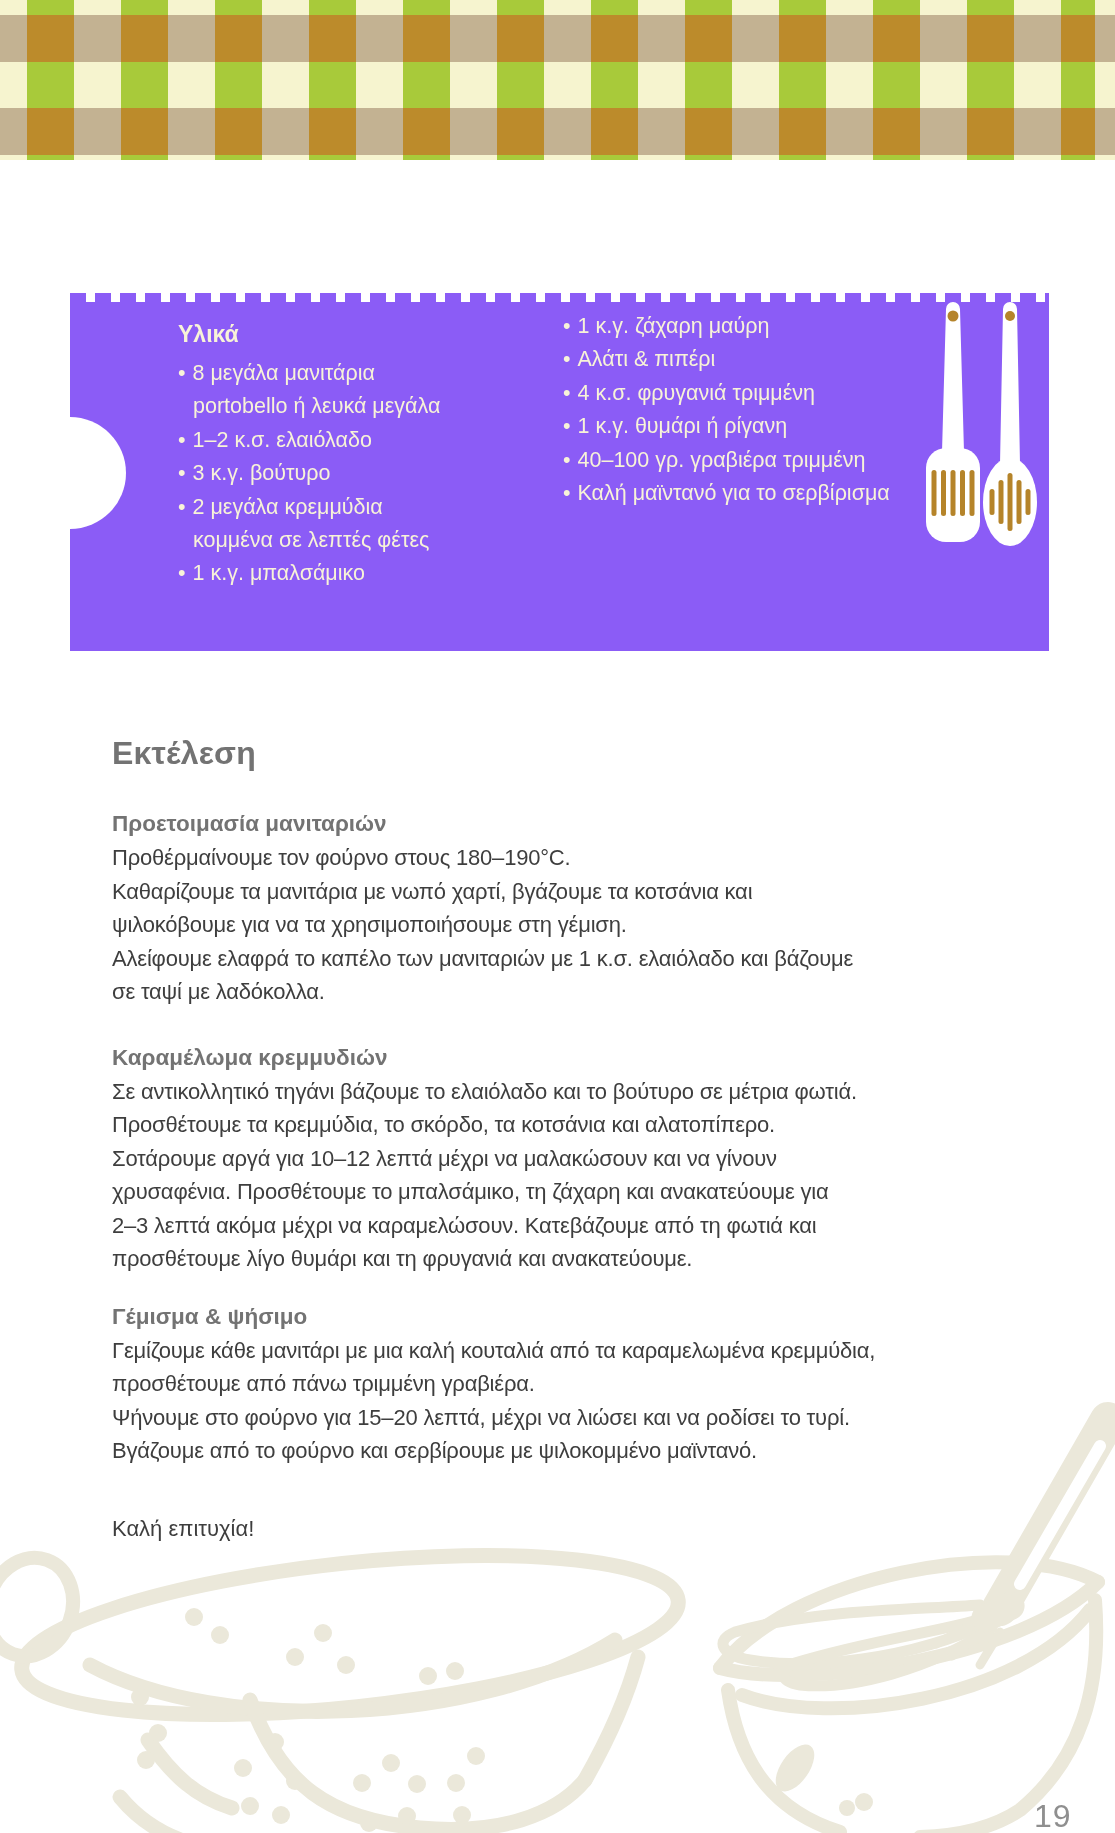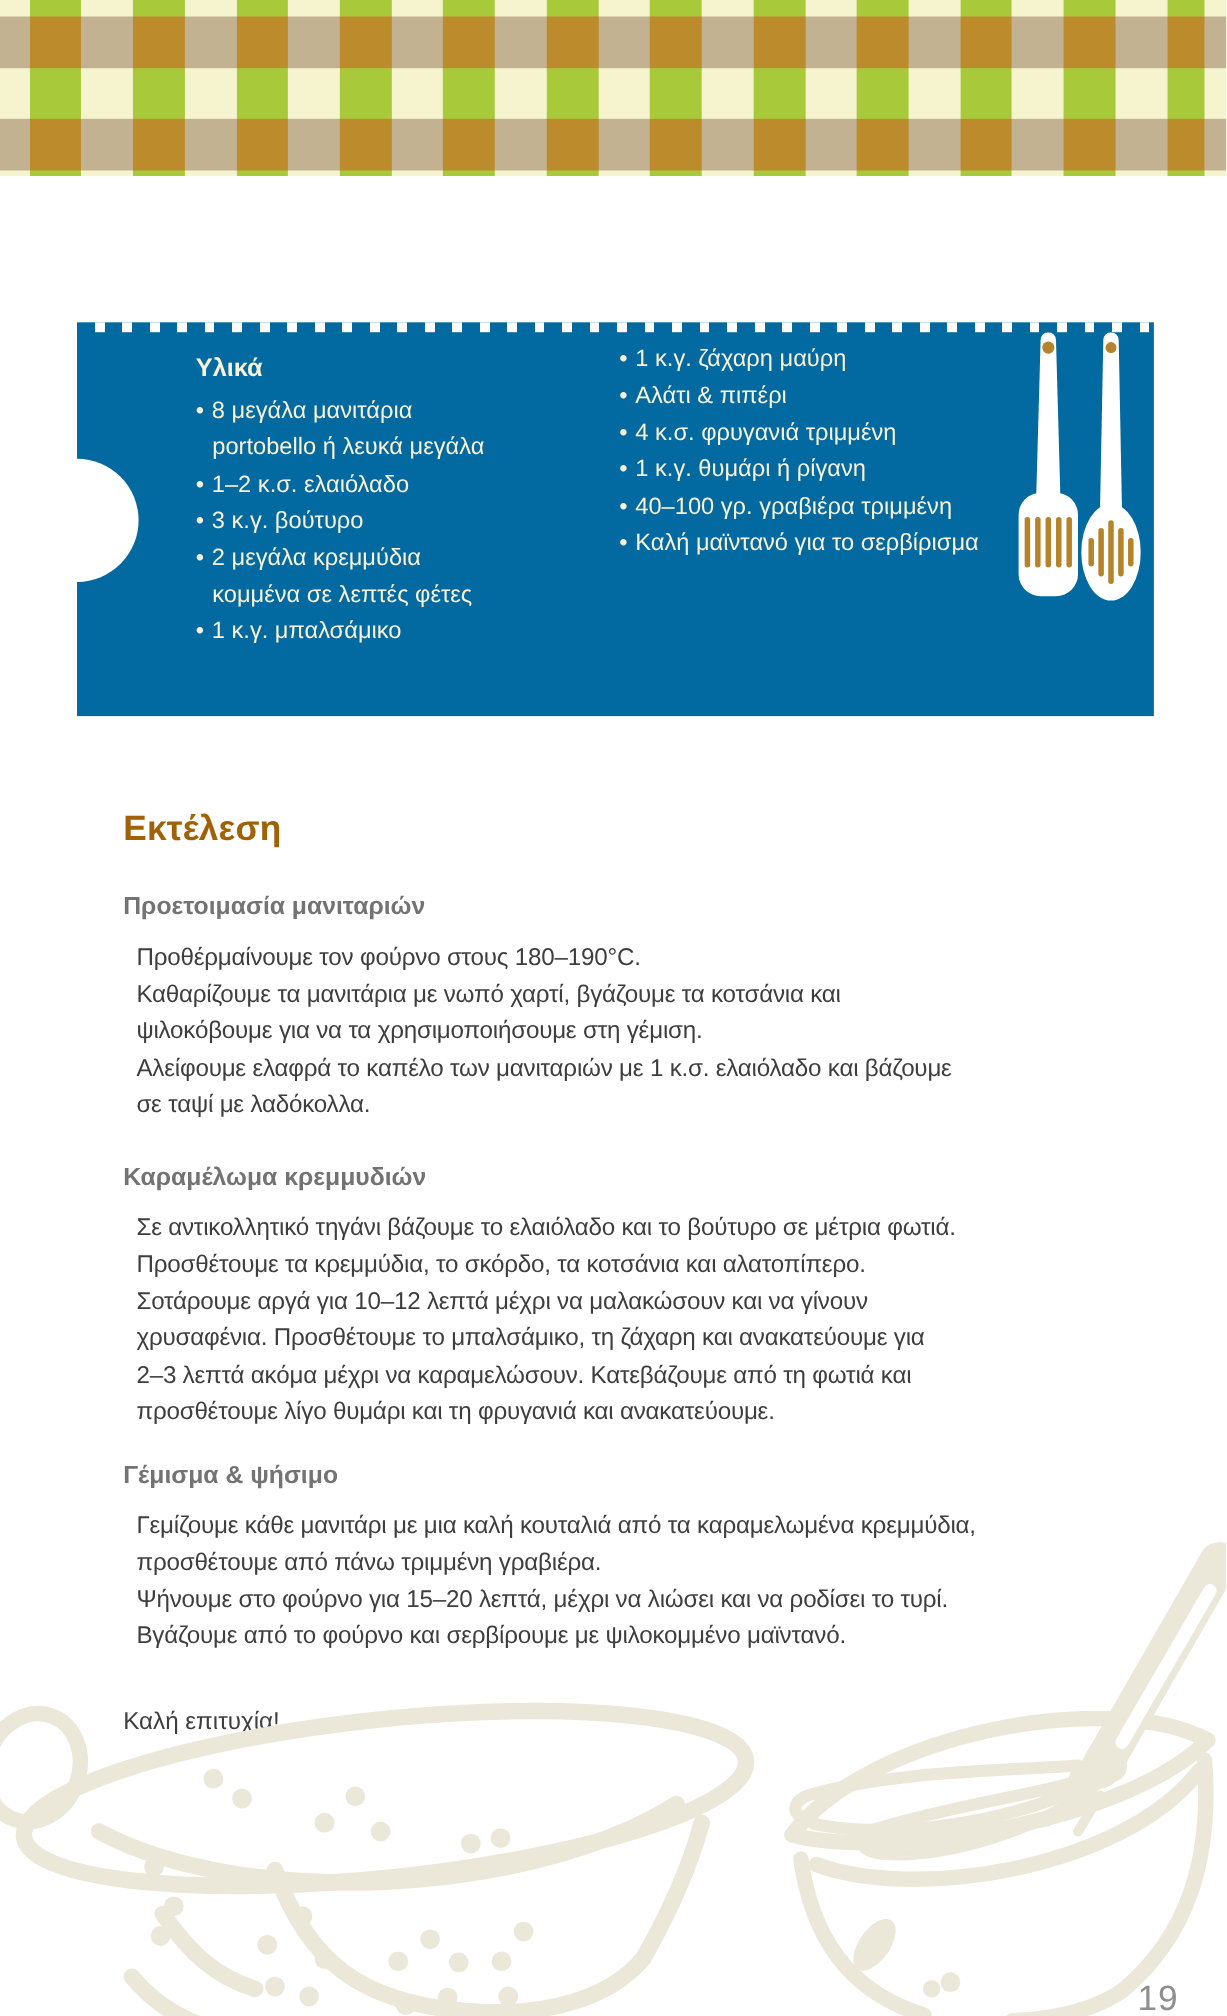--- a/index.html
+++ b/index.html
@@ -18,21 +18,21 @@
   .gingham-band {
     position:absolute; left:0; width:100%; height:47px;
     background:repeating-linear-gradient(90deg,#c3b292 0 47px,#bc8b2b 47px 94px);
     background-position:-20px 0;
   }
   .band1 { top:15px; } .band2 { top:108px; }
 
   
   .card {
     position:absolute; left:70px; top:293px; width:979px; height:358px;
-    background:#0369a1; color:#f8f3d8;
+    background:#8b5cf6; color:#f8f3d8;
   }
   .card::before {  
     content:""; position:absolute; top:0; left:0; right:0; height:9px;
     background:repeating-linear-gradient(90deg,rgba(0,0,0,0) 0 16px,#ffffff 16px 25px);
   }
   .card-notch {
     position:absolute; left:-56px; top:124px; width:112px; height:112px;
     border-radius:50%; background:#ffffff;
   }
   .card-title {
@@ -44,25 +44,25 @@
   .ing-left  { left:108px; top:64px; }
   .ing-right { left:493px; top:17px; }
   .ing-list li { padding-left:15px; text-indent:-15px; white-space:pre-line; }
   .ing-list li::before { content:"•"; margin-right:7px; }
 
   .utensils { position:absolute; left:775px; top:9px; }
 
   
   .main { position:absolute; left:112px; top:733px; width:900px; color:#3e3e3e; }
   .exec-title { margin:0 0 34px 0; font-size:32px; line-height:40px;
-    font-weight:bold; color:#a16207; letter-spacing:0.2px; }
+    font-weight:bold; color:#737373; letter-spacing:0.2px; }
   .section { margin:0; }
   .sec2 { margin-top:32px; } .sec3 { margin-top:24px; }
   .sec-heading { margin:0; font-size:22.5px; line-height:34px; font-weight:bold; color:#737373; }
-  .sec-body { margin:12px; font-size:22px; line-height:33.5px; white-space:pre-line;
+  .sec-body { margin:0; font-size:22px; line-height:33.5px; white-space:pre-line;
     letter-spacing:-0.2px; }
   .closing { margin:44px 0 0 0; font-size:22px; line-height:33.5px; }
 
   
   .wm { position:absolute; }
   .wm-colander { left:0; top:1545px; }
   .wm-bowl { left:690px; top:1360px; }
   .page-number {
     position:absolute; left:1034px; top:1798px; font-size:32px;
     color:#8f8f8f; letter-spacing:1px;

